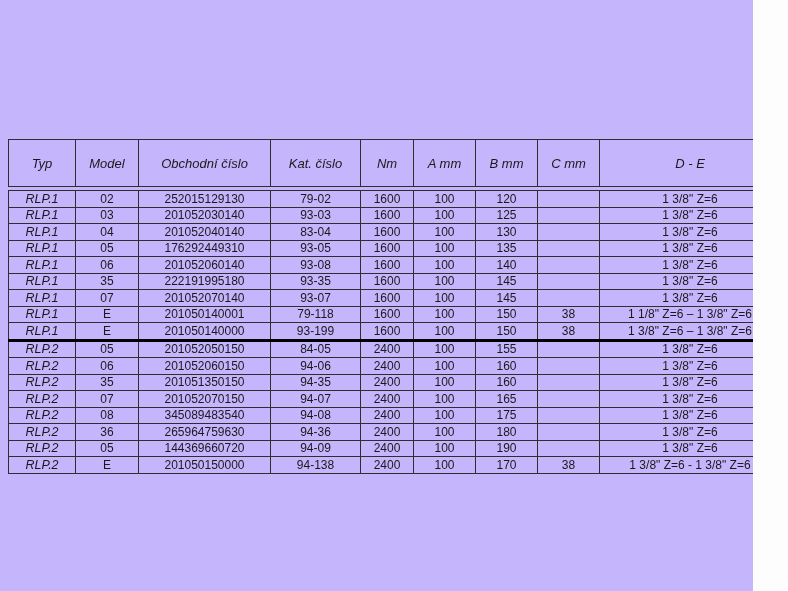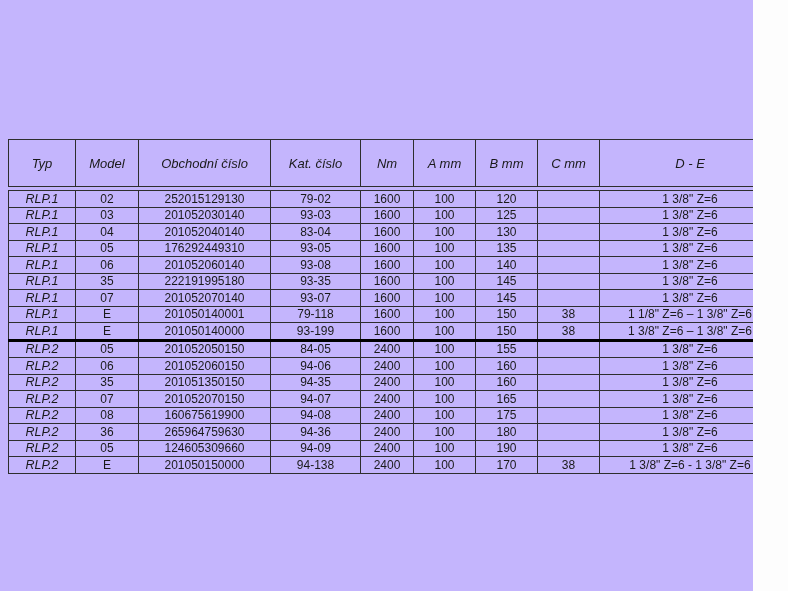--- a/index.html
+++ b/index.html
@@ -251,21 +251,21 @@
           <td class="col-3">94-07</td>
           <td class="col-4">2400</td>
           <td class="col-5">100</td>
           <td class="col-6">165</td>
           <td class="col-7"></td>
           <td class="col-8">1 3/8" Z=6</td>
         </tr>
         <tr>
           <td class="col-0">RLP.2</td>
           <td class="col-1">08</td>
-          <td class="col-2">160675619900</td>
+          <td class="col-2">345089483540</td>
           <td class="col-3">94-08</td>
           <td class="col-4">2400</td>
           <td class="col-5">100</td>
           <td class="col-6">175</td>
           <td class="col-7"></td>
           <td class="col-8">1 3/8" Z=6</td>
         </tr>
         <tr>
           <td class="col-0">RLP.2</td>
           <td class="col-1">36</td>
@@ -273,21 +273,21 @@
           <td class="col-3">94-36</td>
           <td class="col-4">2400</td>
           <td class="col-5">100</td>
           <td class="col-6">180</td>
           <td class="col-7"></td>
           <td class="col-8">1 3/8" Z=6</td>
         </tr>
         <tr>
           <td class="col-0">RLP.2</td>
           <td class="col-1">05</td>
-          <td class="col-2">124605309660</td>
+          <td class="col-2">144369660720</td>
           <td class="col-3">94-09</td>
           <td class="col-4">2400</td>
           <td class="col-5">100</td>
           <td class="col-6">190</td>
           <td class="col-7"></td>
           <td class="col-8">1 3/8" Z=6</td>
         </tr>
         <tr>
           <td class="col-0">RLP.2</td>
           <td class="col-1">E</td>

